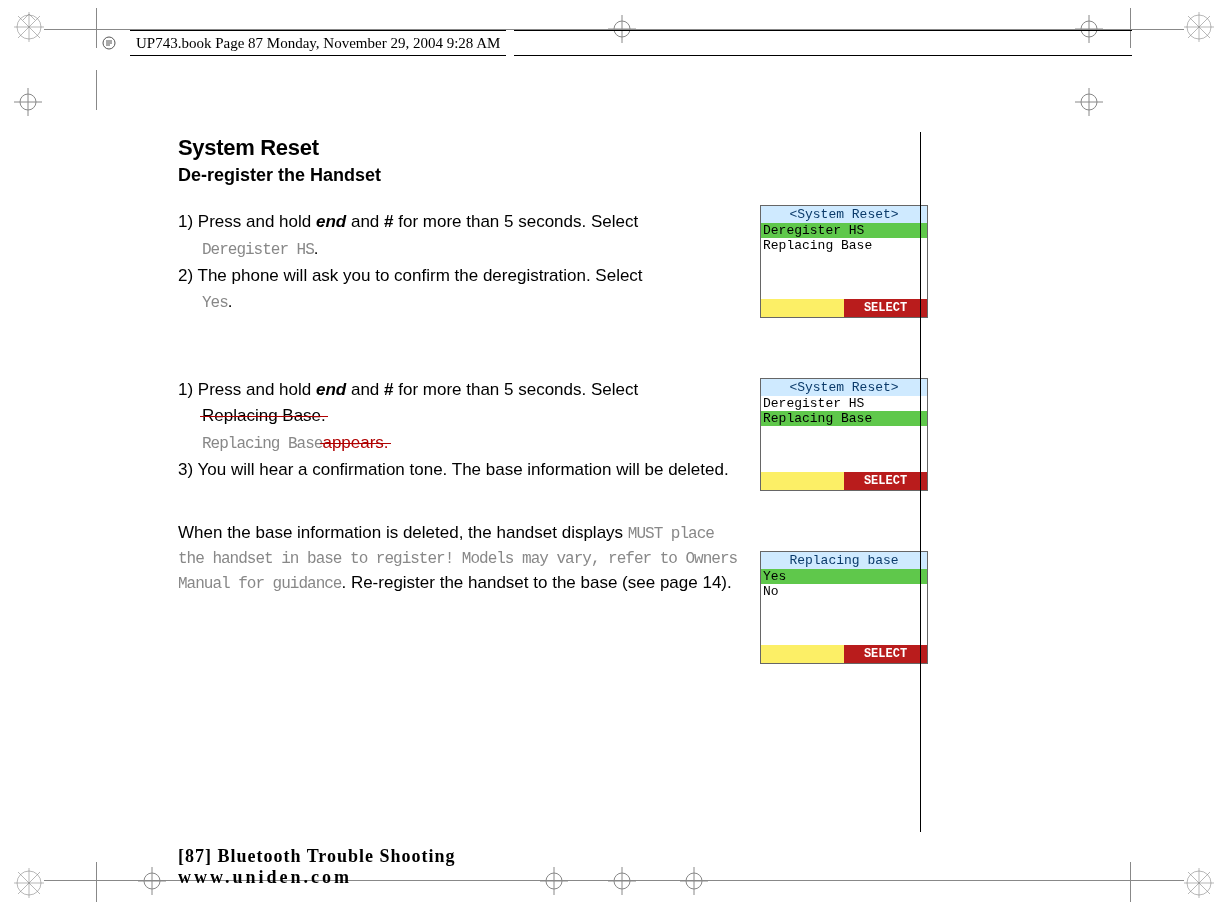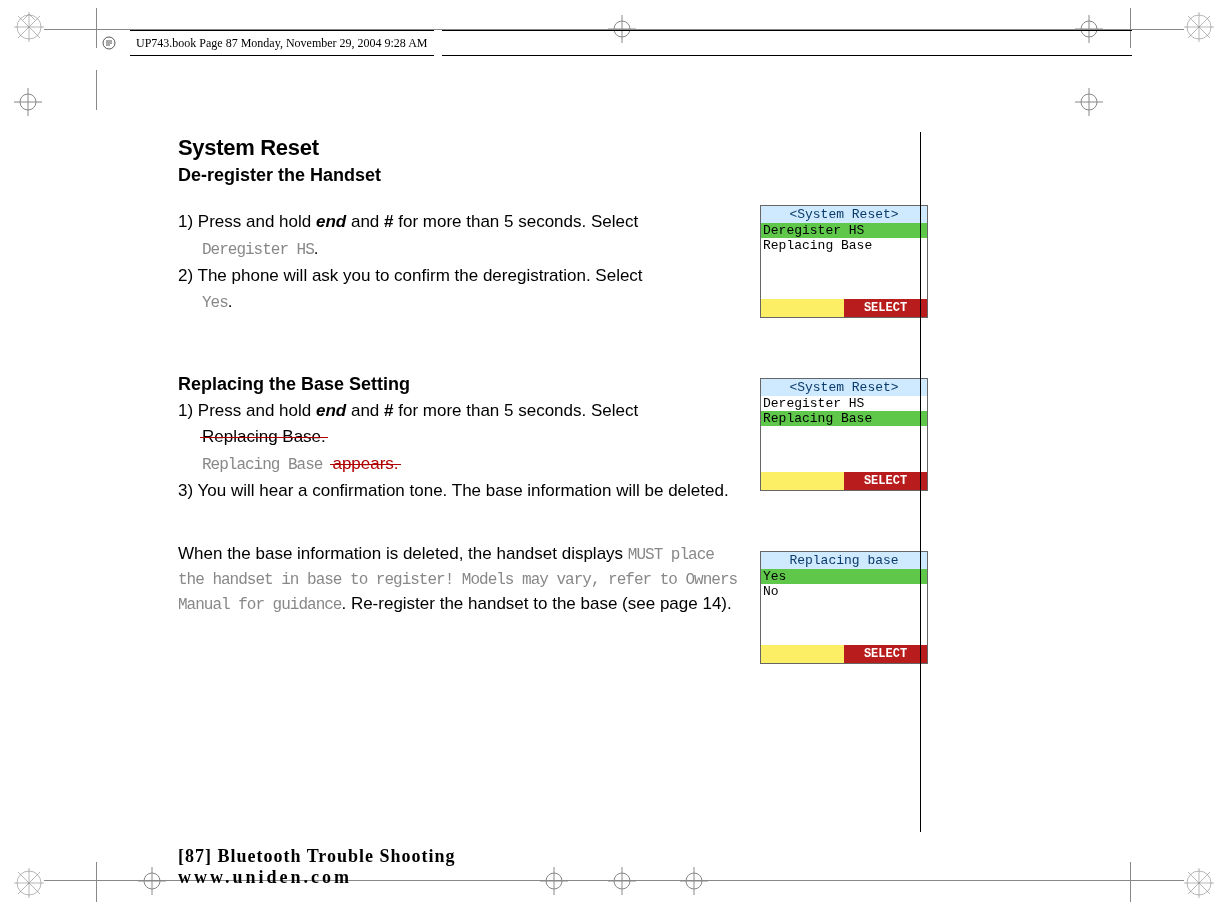--- a/index.html
+++ b/index.html
@@ -30,21 +30,21 @@
     }
     .header-line-box {
       border-top: 1px solid #000;
       border-bottom: 1px solid #000;
       height: 26px;
       display: flex; align-items: center;
       padding: 0 6px;
     }
     .book-ref {
       font-family: "Times New Roman", Times, serif;
-      font-size: 12px;
+      font-size: 15px;
     }
 
     .content {
       position: absolute;
       top: 135px;
       left: 178px;
       width: 740px;
     }
     .heading-main {
       font-size: 22px;
@@ -302,31 +302,30 @@
       <span class="codef">Deregister HS</span><span>.</span>
     </p>
     <p>2) The phone will ask you to confirm the deregistration. Select</p>
     <p class="indent">
       <span class="codef">Yes</span><span>.</span>
     </p>
   </div>
 
   <div class="section-gap"></div>
 
-  <div class="heading-sub2">Replacing the Base Setting</div>
 
   <div class="steps" style="margin-top:4px;">
     <p>
       <span>1) Press and hold </span><em class="keyword">end</em><span> and </span><span class="bold">#</span><span> for more than 5 seconds. Select</span>
     </p>
     <p class="indent">
       <span class="strike">Replacing Base.</span>
     </p>
     <p class="indent">
-      <span class="codef">Replacing Base</span><span class="strike" style="color:#b00000;margin-left:10px;"> appears.</span>
+      <span class="codef">Replacing Base</span><span class="strike" style="color:#b00000;"> appears.</span>
     </p>
     <p>3) You will hear a confirmation tone. The base information will be deleted.</p>
   </div>
 
   <div class="mid-gap"></div>
 
   <div class="steps" style="margin-top:14px;">
     <p>
       <span>When the base information is deleted, the handset displays</span>
       <span class="codef">MUST place the handset in base to register! Models may vary, refer to Owners Manual for guidance</span><span>. Re-register the handset to the base (see page 14).</span>

